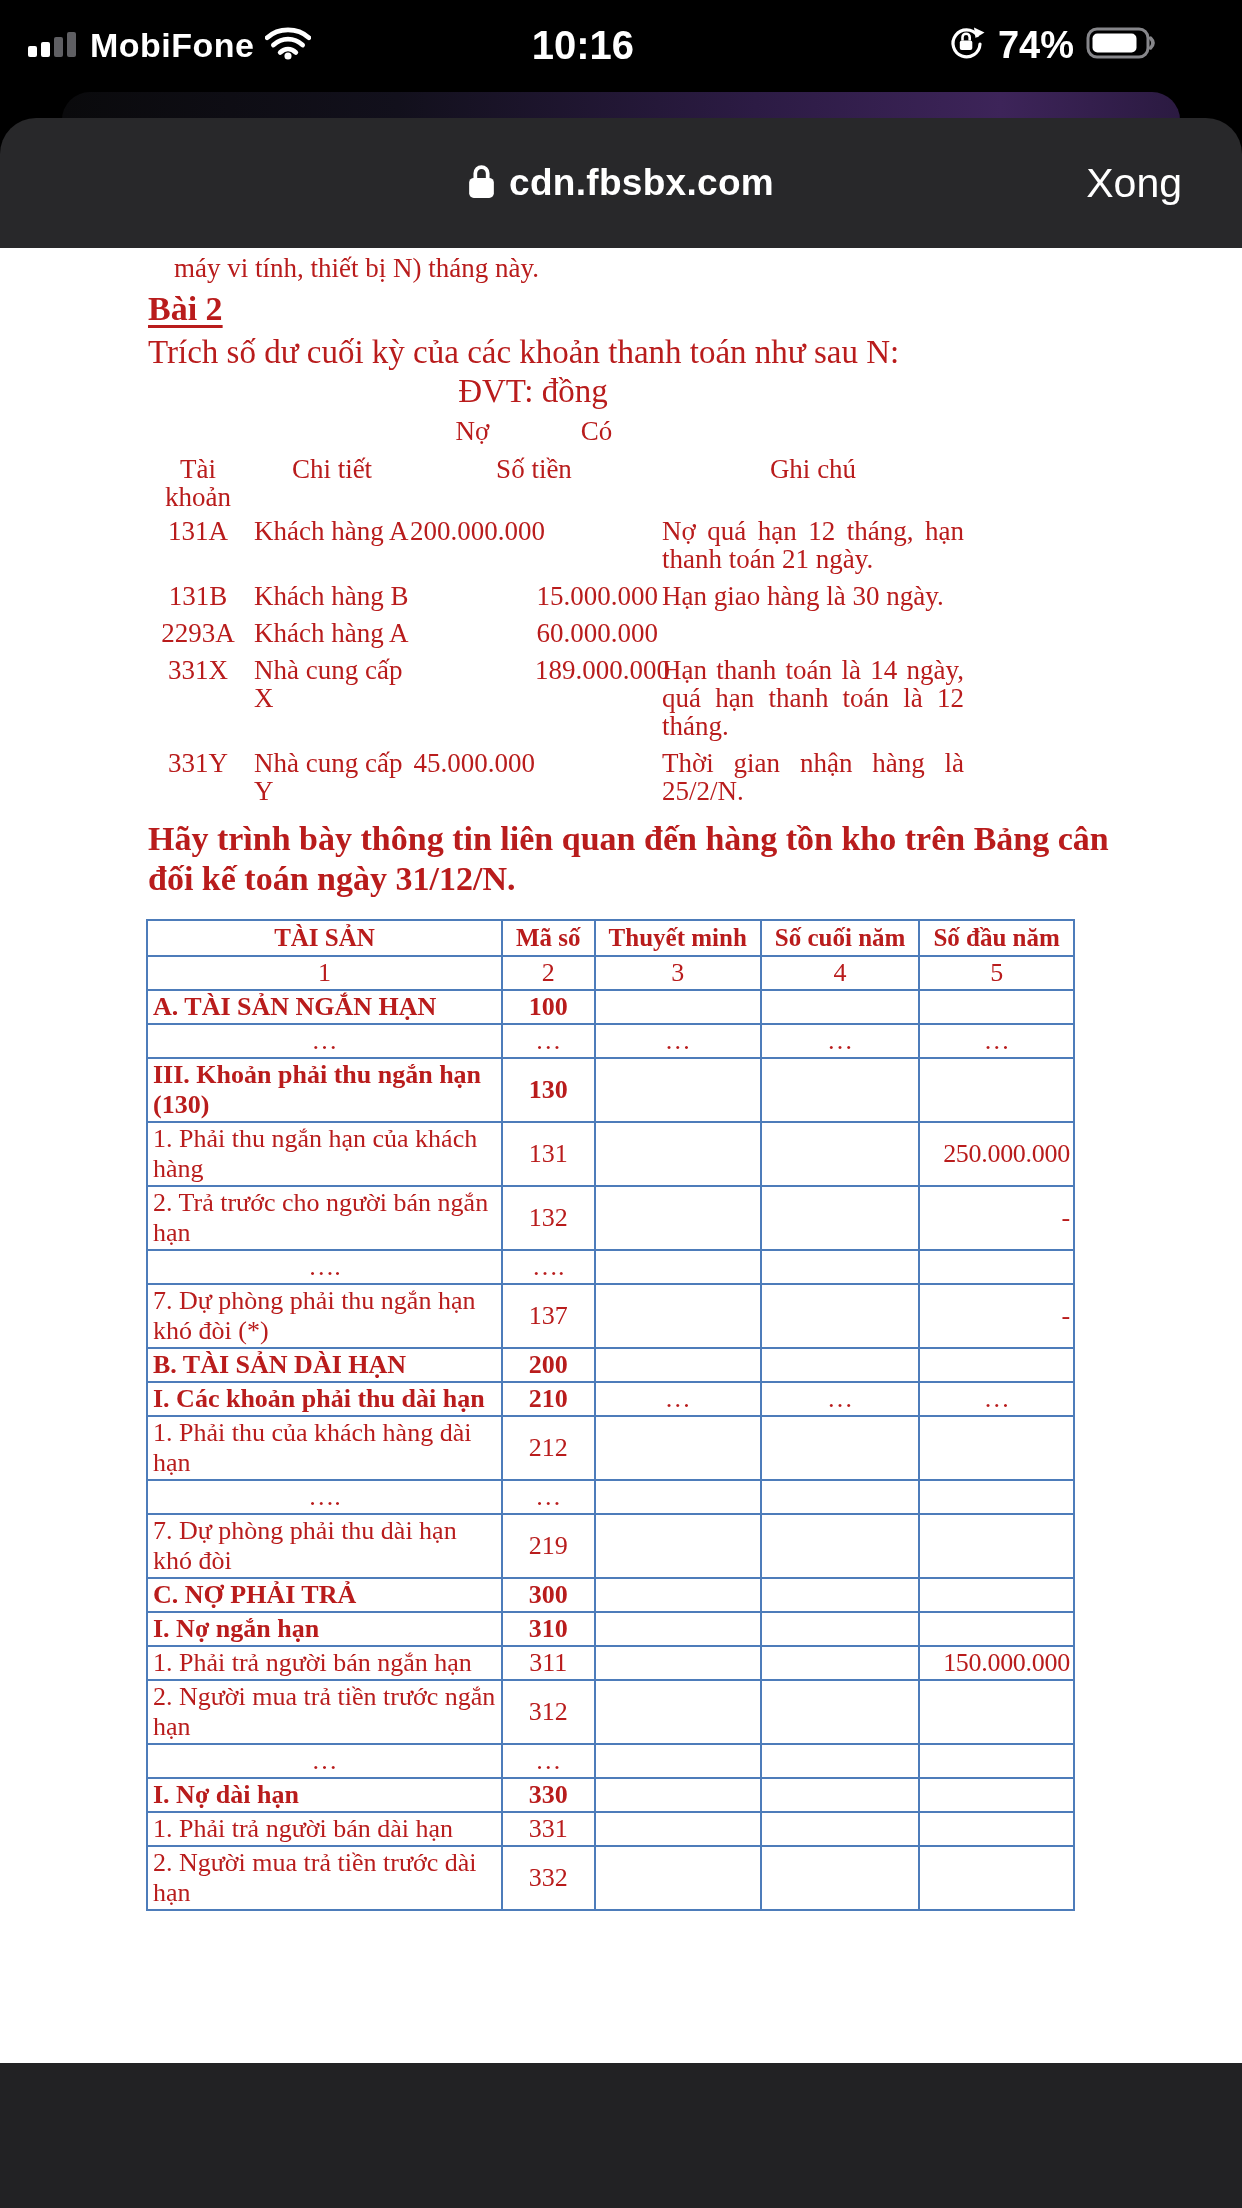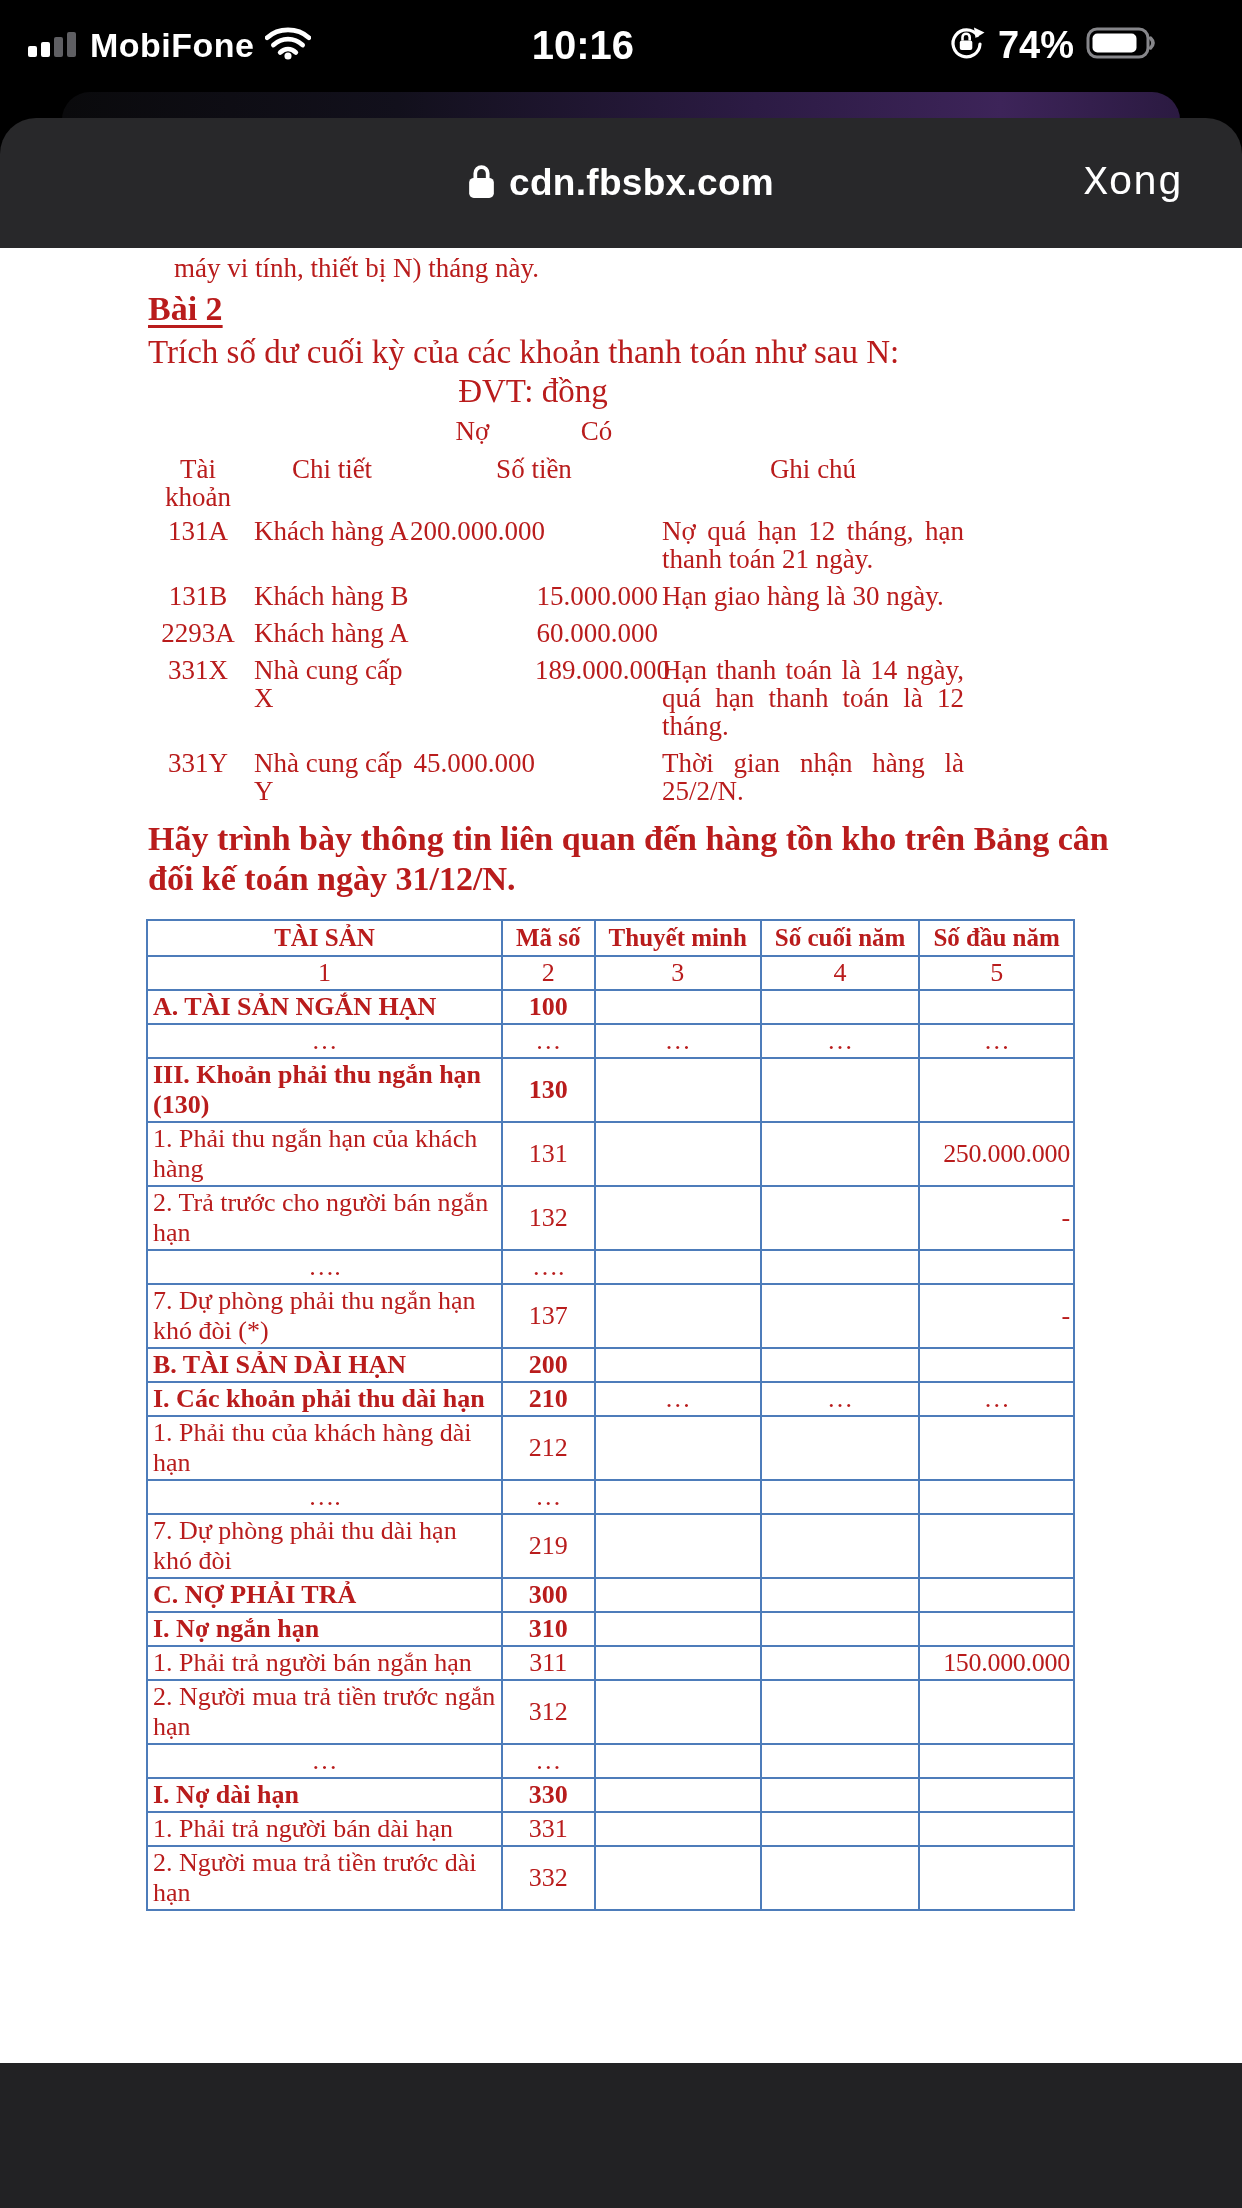--- a/index.html
+++ b/index.html
@@ -21,21 +21,21 @@
     background:linear-gradient(90deg,#0a0a0c 0%,#12101c 30%,#2c1b44 62%,#3d2459 84%,#2b1a41 100%);}
 
   
   .sheet-header{position:absolute;top:118px;left:0;width:1242px;height:130px;background:#28282a;
     border-radius:36px 36px 0 0;}
   .url-wrap{position:absolute;left:0;top:0;width:100%;height:130px;display:flex;
     align-items:center;justify-content:center;gap:14px;}
   .url-text{color:#fff;font-size:37px;font-weight:600;letter-spacing:.3px;}
   .done-btn{position:absolute;right:54px;top:0;height:130px;display:flex;align-items:center;
     color:#fff;font-size:41px;font-weight:400;background:none;border:none;cursor:pointer;
-    font-family:Liberation Mono, monospace;}
+    font-family:Liberation Sans, sans-serif;}
 
   
   .content{position:absolute;top:248px;left:0;width:1242px;height:2205px;background:#fff;
     overflow:hidden;color:#b91c1c;font-family:"Liberation Serif",serif;
     padding:6px 0 0 148px;box-sizing:border-box;}
   .partial-line{margin:0;font-size:27px;line-height:28px;text-indent:26px;}
   .bai2{margin:9px 0 0 0;font-size:34px;line-height:36px;font-weight:bold;
     text-decoration:underline;text-decoration-thickness:3px;text-underline-offset:5px;display:inline-block;}
   .intro{margin:6px 0 0 0;font-size:33px;line-height:38px;}
   .dvt{margin:2px 0 0 0;font-size:33px;line-height:36px;width:770px;text-align:center;}

